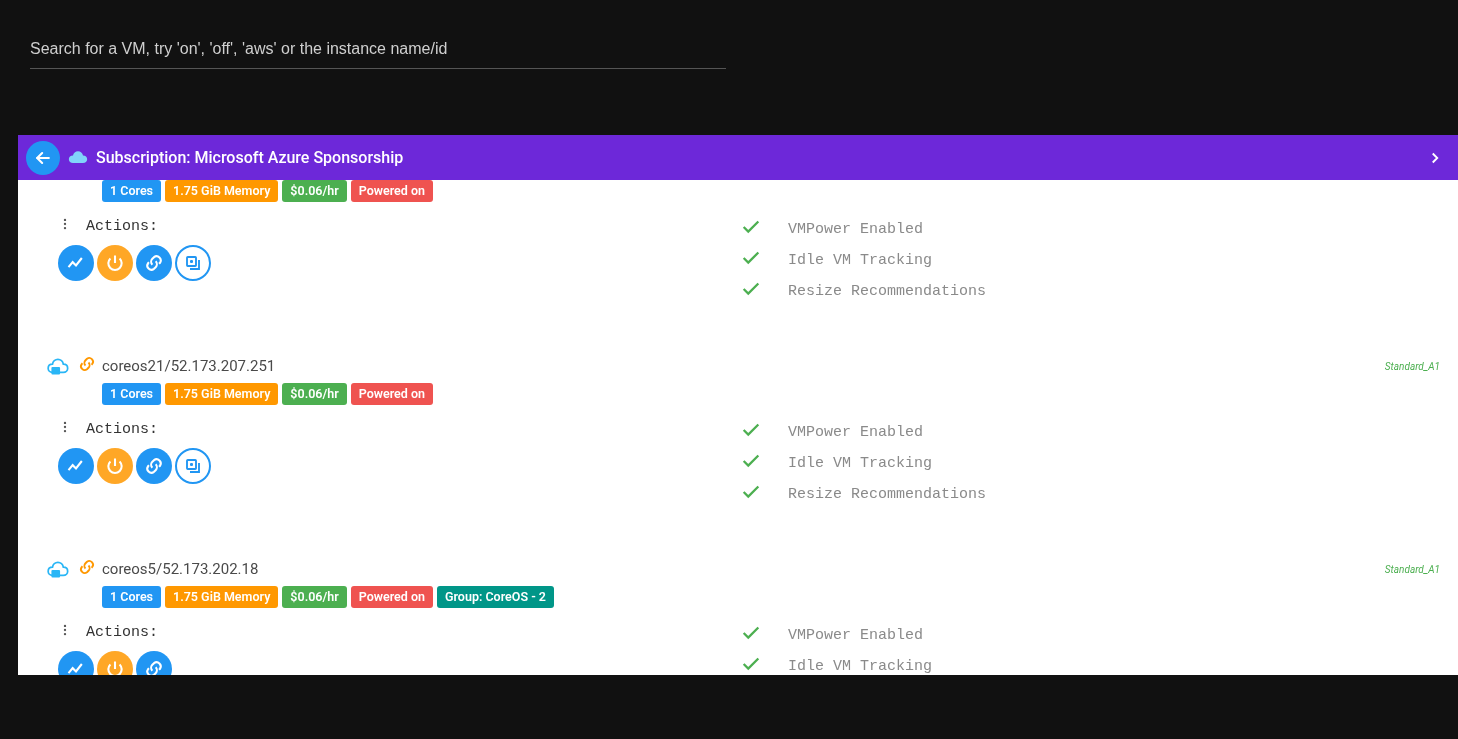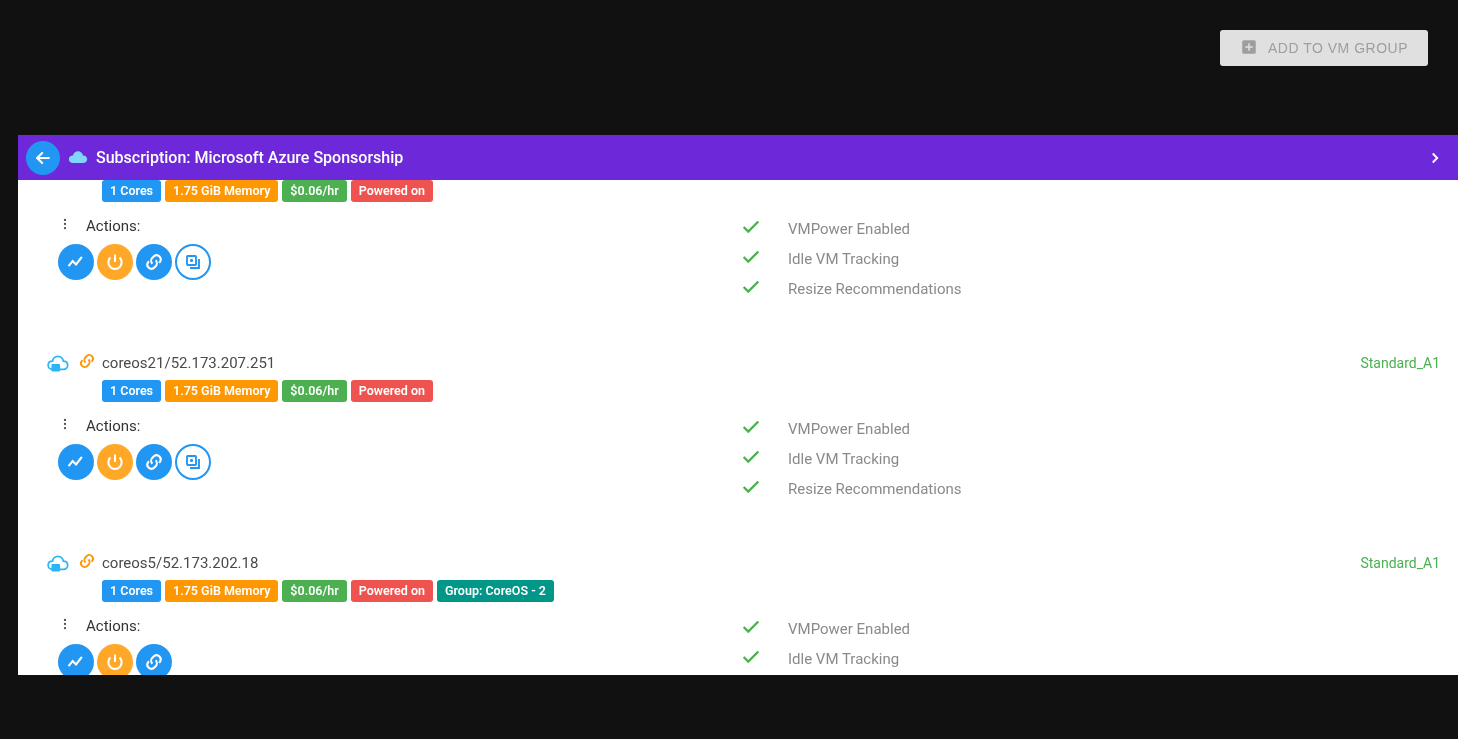--- a/index.html
+++ b/index.html
@@ -119,41 +119,42 @@
   }
   .cloud-icon { width:26px; height:22px; }
   .link-ic { color:#ff9800; }
   .link-ic svg{width:18px;height:18px;}
   .vm-name {
     font-size:15px; color:#4a4a4a; font-weight:400;
   }
   .vm-size {
     margin-left:auto;
     color:#4caf50;
-    font-size:14px;
+    font-size:10px;
+    font-style:italic;
   }
 
   .badge-row {
     display:flex; gap:4px; margin-left:56px; margin-bottom:14px;
   }
   .vm-block.first .badge-row { margin-bottom: 14px; }
   .badge {
     color:#fff; font-size:12.5px; font-weight:600;
     padding:2px 8px; border-radius:3px;
     white-space:nowrap;
     line-height:18px;
   }
   .b-blue{background:#2196f3;}
   .b-orange{background:#ff9800;}
   .b-green{background:#4caf50;}
   .b-red{background:#ef5350;}
   .b-teal{background:#009688;}
 
   .vm-lower {
-    display:flex; align-items:flex-start;
+    display:flex; align-items:flex-start;font-family:Liberation Mono, monospace;
   }
   .actions-col { padding-left:12px; }
   .actions-label-row{
     display:flex;align-items:center;gap:14px;margin-bottom:8px;
   }
   .dots-ic svg{width:14px;height:16px;fill:#555;}
   .actions-label{font-size:15px;color:#333;}
   .action-buttons{display:flex;gap:3px;margin-left:0;}
   .fab{
     width:36px;height:36px;border-radius:50%;
@@ -176,29 +177,24 @@
     margin-bottom:4px;
   }
   .check-ic svg{width:22px;height:22px;stroke:#4caf50;stroke-width:2.5;fill:none;}
   .check-label{color:#8a8a8a;font-size:15px;}
 
 </style>
 </head>
 <body>
 
 <div class="topbar">
+  <div class="search-wrap">
+    <input class="search-input" type="text" placeholder="Search for a VM, try 'on', 'off', 'aws' or the instance name/id" style="">
+  </div>
   <div class="topbar-spacer"></div>
-  <button class="btn btn-disabled">
-    <span>
-      <svg viewBox="0 0 24 24" fill="#9e9e9e">
-          <path d="M19 3H5a2 2 0 0 0-2 2v14a2 2 0 0 0 2 2h14a2 2 0 0 0 2-2V5a2 2 0 0 0-2-2zm-2 10h-4v4h-2v-4H7v-2h4V7h2v4h4v2z"></path>
-        </svg>
-    </span>
-    <span>ADD TO VM GROUP</span>
-  </button>
 </div>
 
 <div class="panel">
   <div class="panel-header">
     <div class="back-btn">
       <svg viewBox="0 0 24 24" fill="none" stroke-width="2.5" stroke-linecap="round" stroke-linejoin="round">
           <path d="M19 12H5"></path>
           <path d="M11 18l-6-6 6-6"></path>
         </svg>
     </div>

